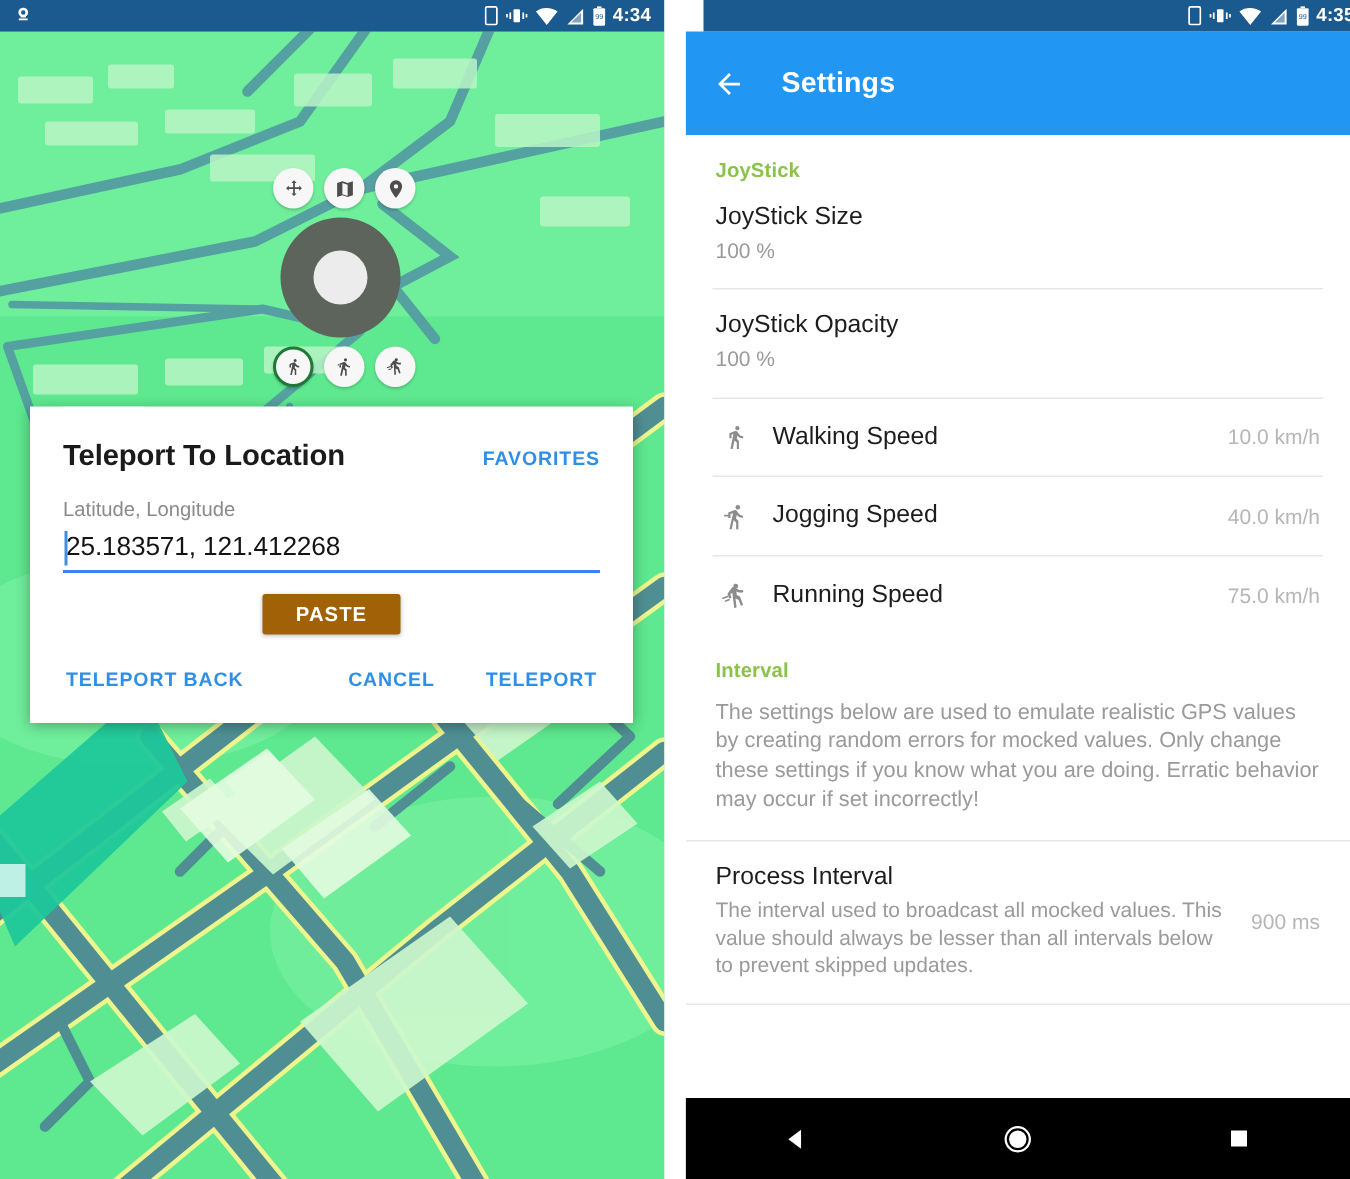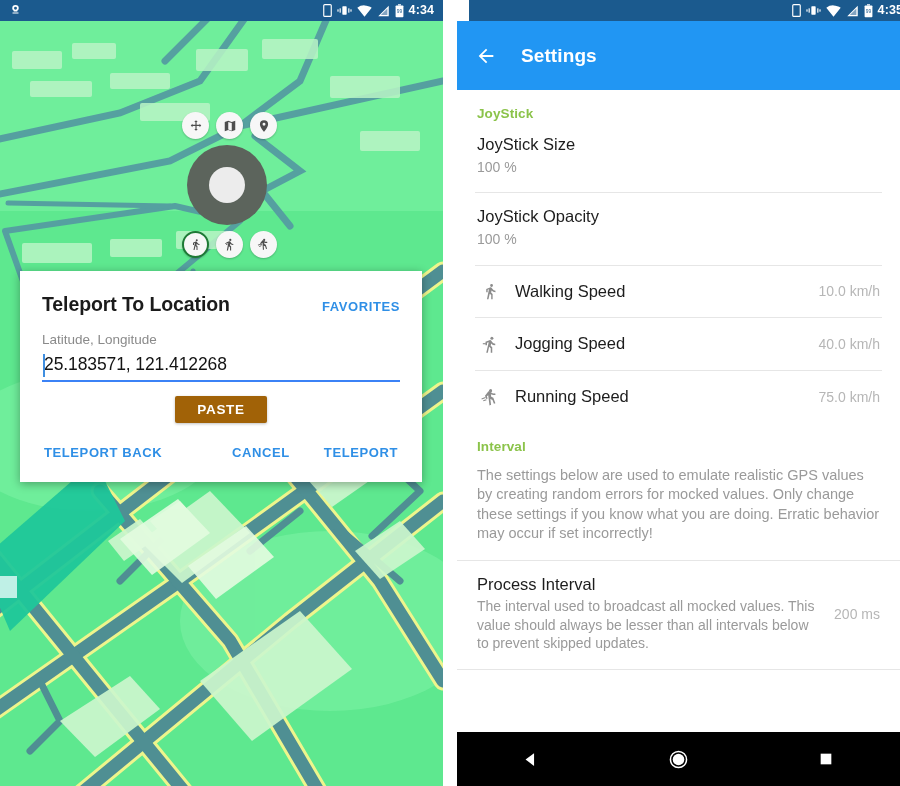--- a/index.html
+++ b/index.html
@@ -527,21 +527,21 @@
 
       <div class="section-header">Interval</div>
       <div id="advanced-desc">The settings below are used to emulate realistic GPS values by creating random errors for mocked values. Only change these settings if you know what you are doing. Erratic behavior may occur if set incorrectly!</div>
       <div class="pref-divider full"></div>
 
       <div class="pref-row">
         <div class="pref-text">
           <div class="pref-title">Process Interval</div>
           <div class="pref-summary">The interval used to broadcast all mocked values. This value should always be lesser than all intervals below to prevent skipped updates.</div>
         </div>
-        <div class="pref-value">200 ms</div>
+        <div class="pref-value">900 ms</div>
       </div>
       <div class="pref-divider full"></div>
     </div>
 
     <div id="navbar">
       <div class="nav-btn">
         <svg width="17" height="17" viewBox="0 0 24 24">
           <path fill="#ffffff" d="M17 3L5 12l12 9z"></path>
         </svg>
       </div>

